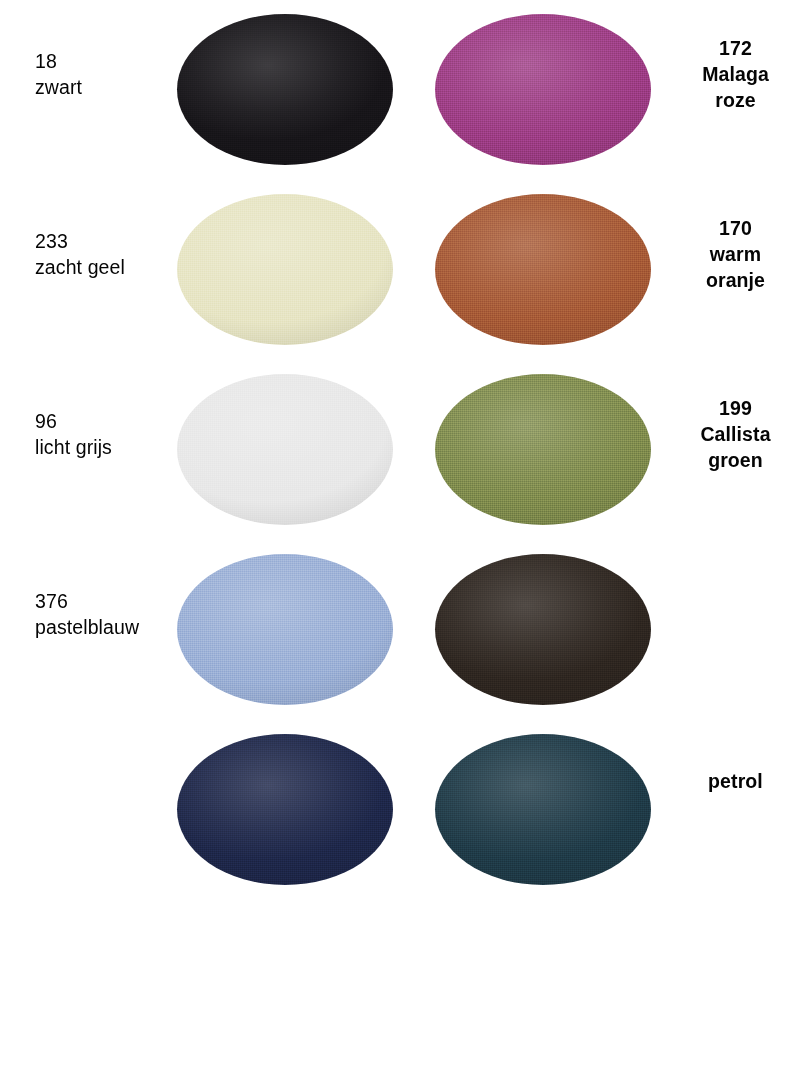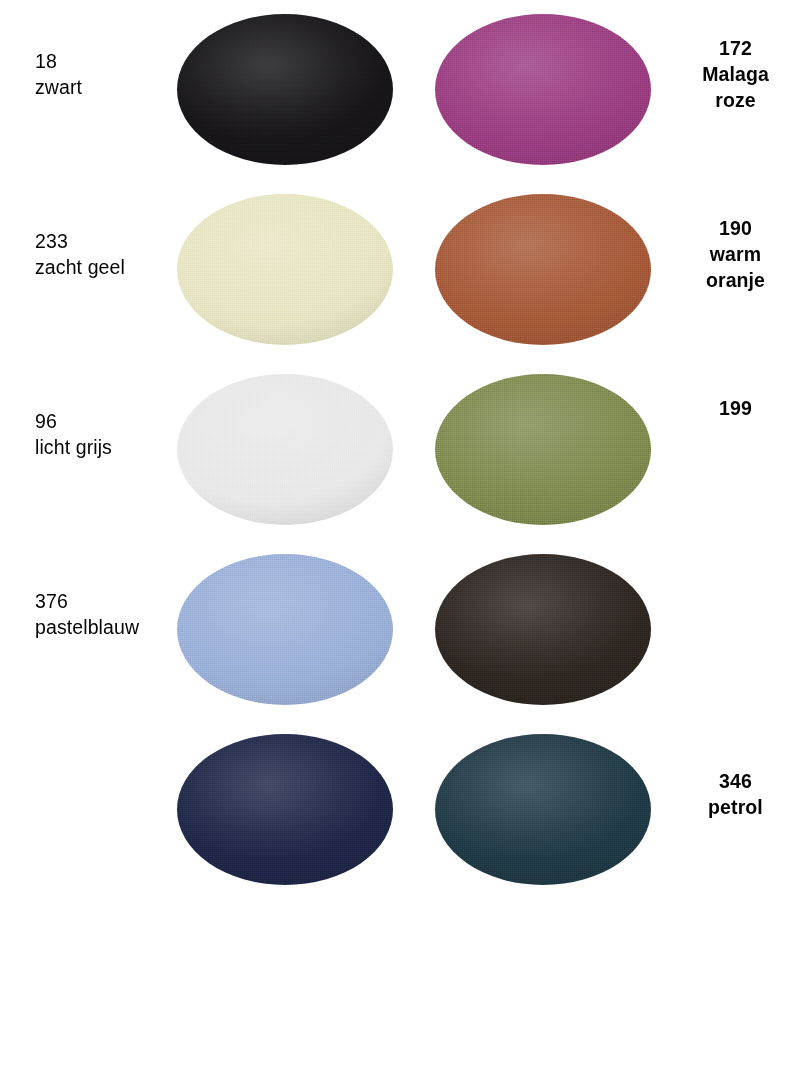--- a/index.html
+++ b/index.html
@@ -140,42 +140,43 @@
         </div>
         <div class="swatch-label lines-2"><span class="code">233</span><span class="name">zacht geel</span></div>
       </div>
       <div class="swatch-cell right">
         <div class="swatch-oval-wrap">
           <div class="swatch-oval" style="background-color: rgb(166, 90, 54);">
             <span class="weave"></span>
             <span class="sheen"></span>
           </div>
         </div>
-        <div class="swatch-label lines-3"><span class="code">190</span><span class="name">warm
+        <div class="swatch-label lines-3"><span class="code">170</span><span class="name">warm
 oranje</span></div>
       </div>
     </div>
     <div class="swatch-row">
       <div class="swatch-cell left">
         <div class="swatch-oval-wrap">
           <div class="swatch-oval" style="background-color: rgb(232, 232, 232);">
             <span class="weave"></span>
             <span class="sheen"></span>
           </div>
         </div>
         <div class="swatch-label lines-2"><span class="code">96</span><span class="name">licht grijs</span></div>
       </div>
       <div class="swatch-cell right">
         <div class="swatch-oval-wrap">
           <div class="swatch-oval" style="background-color: rgb(127, 139, 77);">
             <span class="weave"></span>
             <span class="sheen"></span>
           </div>
         </div>
-        <div class="swatch-label lines-3"><span class="code">199</span></div>
+        <div class="swatch-label lines-3"><span class="code">199</span><span class="name">Callista
+groen</span></div>
       </div>
     </div>
     <div class="swatch-row">
       <div class="swatch-cell left">
         <div class="swatch-oval-wrap">
           <div class="swatch-oval" style="background-color: rgb(155, 176, 214);">
             <span class="weave"></span>
             <span class="sheen"></span>
           </div>
         </div>
@@ -199,16 +200,16 @@
           </div>
         </div>
       </div>
       <div class="swatch-cell right">
         <div class="swatch-oval-wrap">
           <div class="swatch-oval" style="background-color: rgb(31, 58, 71);">
             <span class="weave"></span>
             <span class="sheen"></span>
           </div>
         </div>
-        <div class="swatch-label lines-2"><span class="code">346</span><span class="name">petrol</span></div>
+        <div class="swatch-label lines-2"><span class="name">petrol</span></div>
       </div>
     </div>
   </div>
 
 </body></html>

